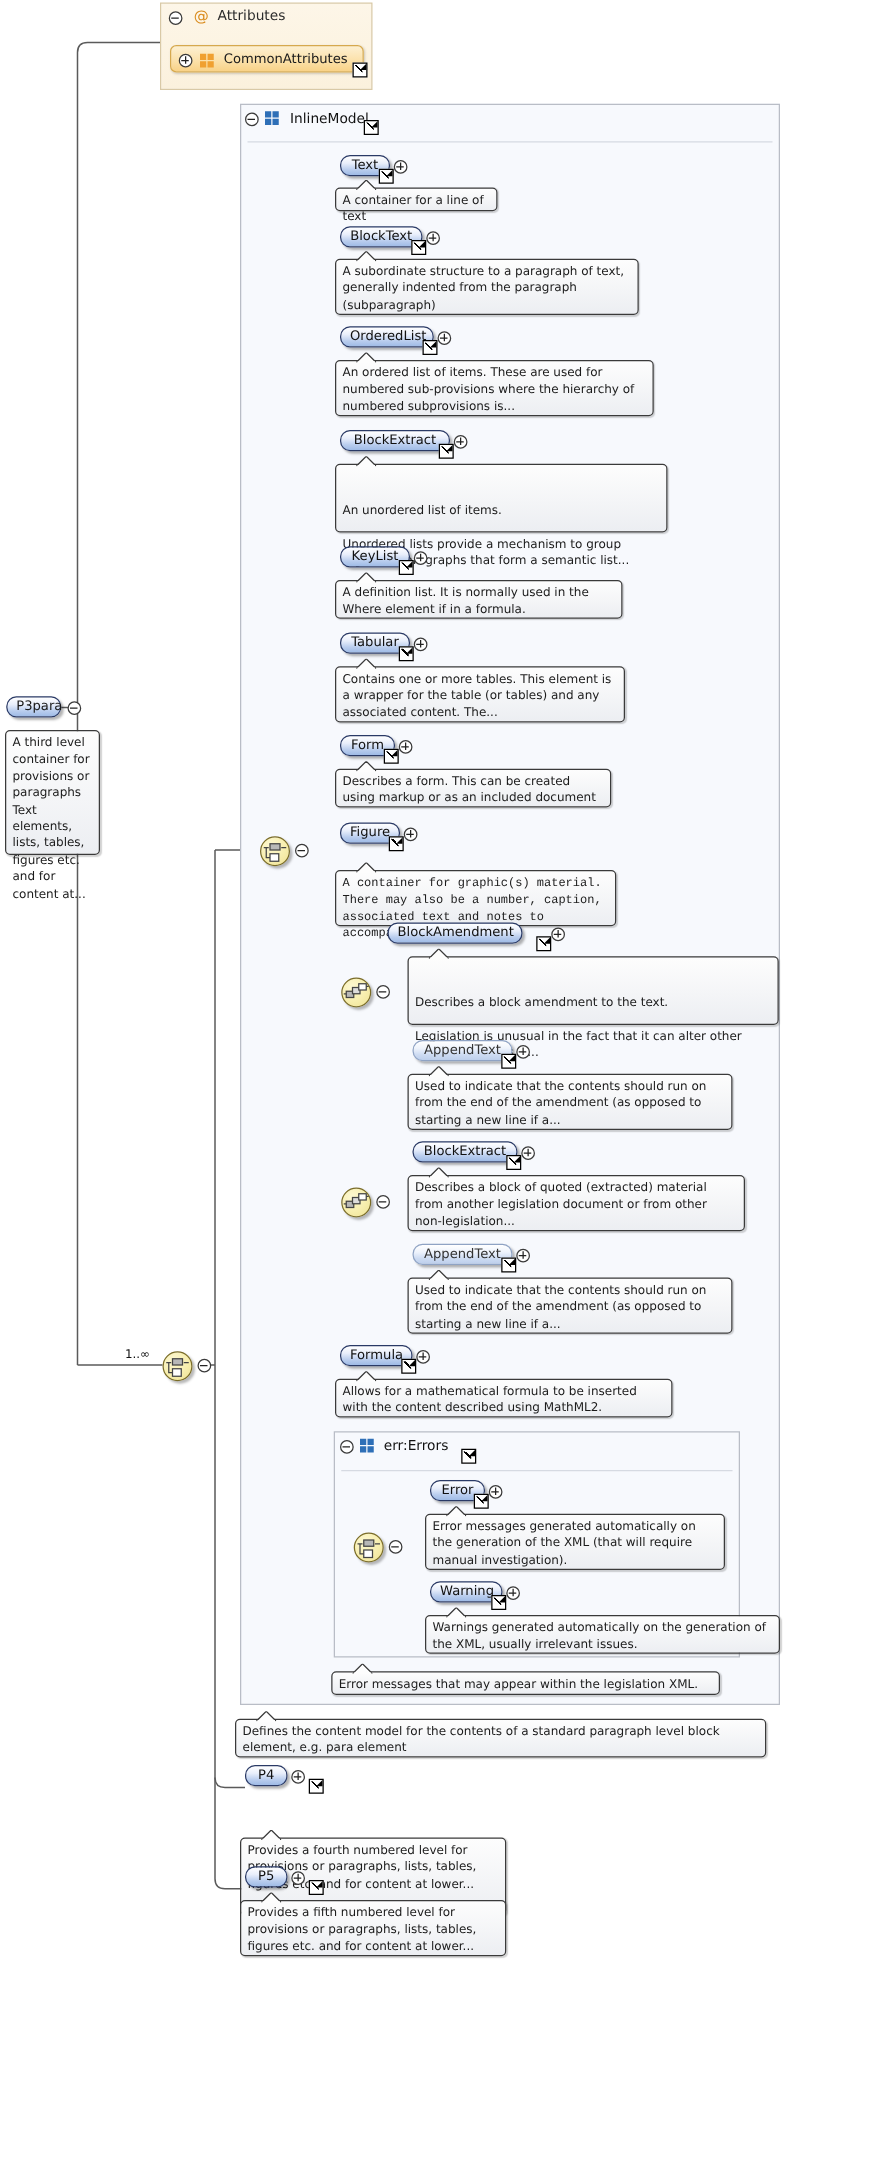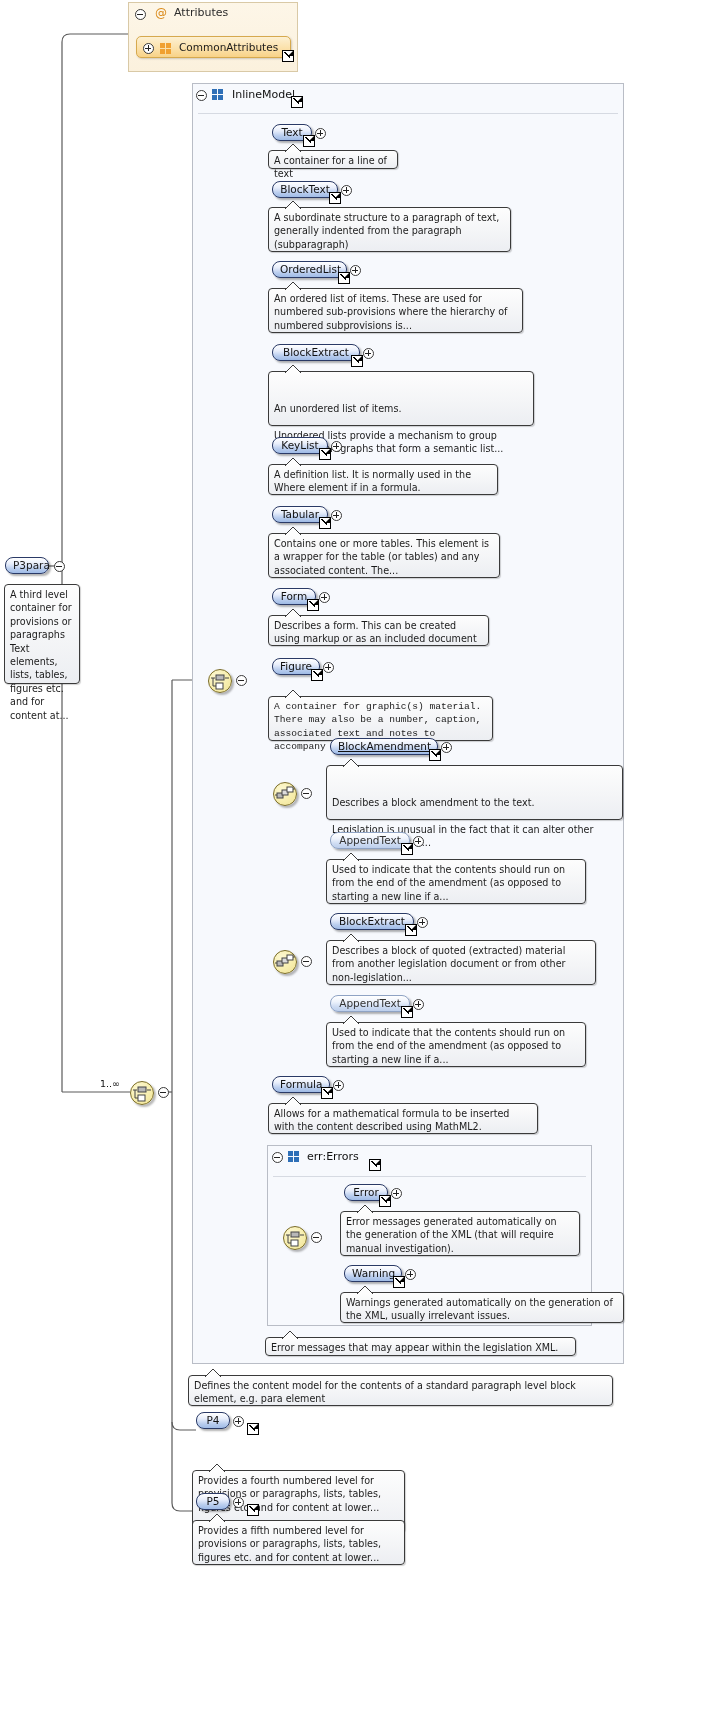--- a/index.html
+++ b/index.html
@@ -365,21 +365,21 @@
   <div class="mgroup" style="left:273px;top:782px;">
     <svg width="22" height="22" viewBox="0 0 22 22">
       <rect x="3" y="10" width="6" height="5" fill="#b8b8b8" stroke="#444" stroke-width="1"></rect>
       <rect x="8" y="7" width="6" height="5" fill="#dcdcdc" stroke="#444" stroke-width="1"></rect>
       <rect x="13" y="4" width="6" height="5" fill="#fff" stroke="#444" stroke-width="1"></rect>
       <path d="M1 12 H3 M19 6 H21" stroke="#444" stroke-width="1"></path>
     </svg>
   </div>
   <div class="minus" style="left:301px;top:788px;"></div>
 
-  <div class="elem" style="left:330px;top:738px;width:108px;text-decoration:underline;">
+  <div class="elem" style="left:310px;top:738px;width:108px;">
     <span>BlockAmendment</span>
   </div>
   <div class="extlink" style="left:429px;top:749px;"></div>
   <div class="plus" style="left:441px;top:742px;"></div>
   <div class="doc" style="left:326px;top:765px;width:297px;height:55px;white-space:pre-line;">
     <svg class="notcharrow" style="left:16px;top:-7px;" viewBox="0 0 16 8">
         <path d="M0 8 L8 0 L16 8" fill="#fdfdfd" stroke="#3a3a3a" stroke-width="1"></path>
         <path d="M1 8 H15" stroke="#fdfdfd" stroke-width="2"></path>
       </svg>
     <span>Describes a block amendment to the text.

